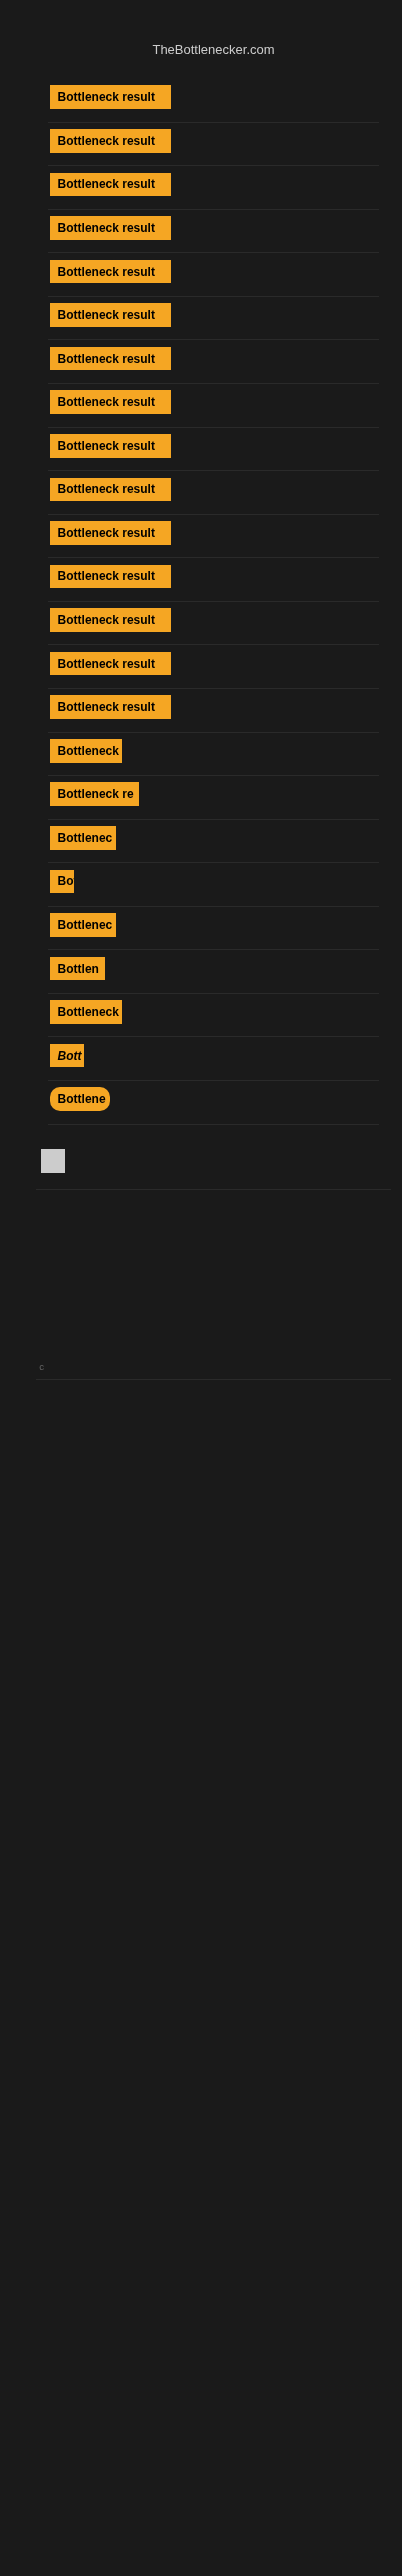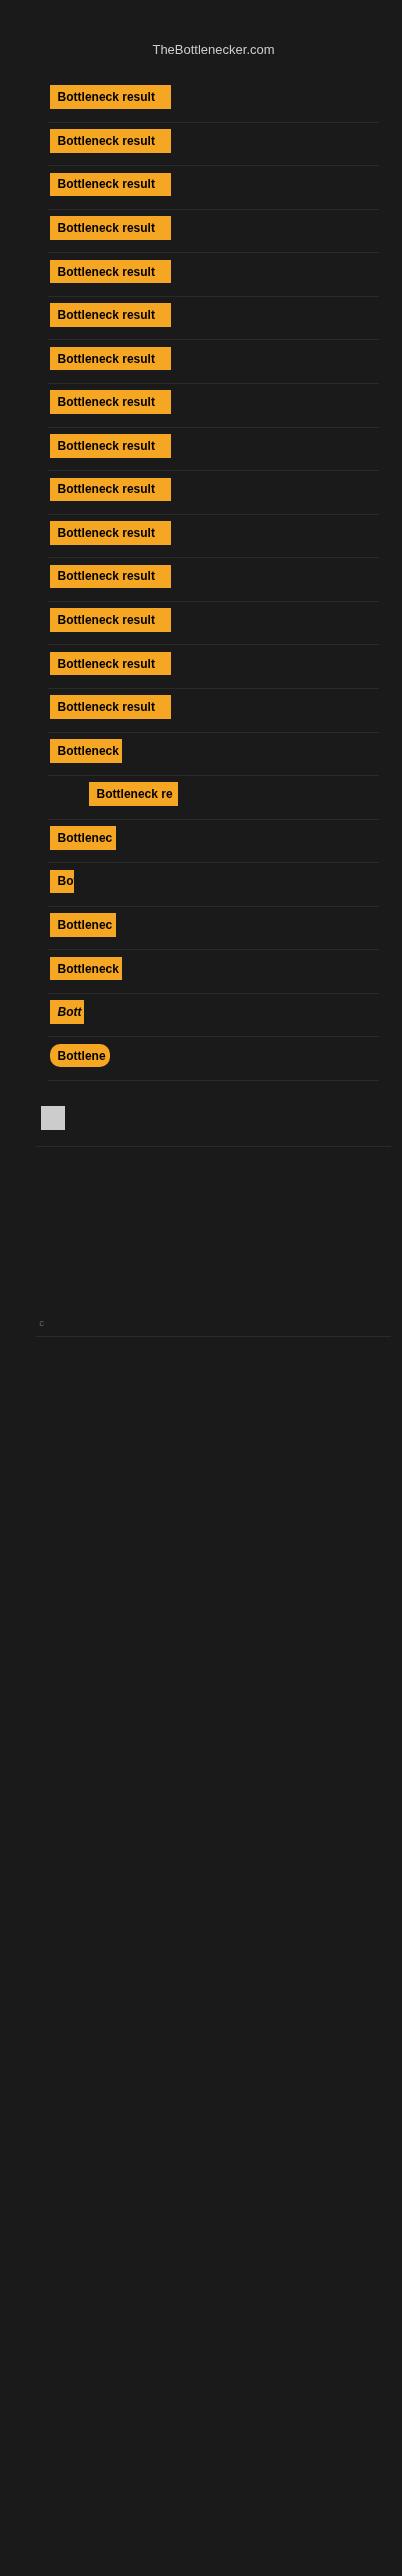--- a/index.html
+++ b/index.html
@@ -78,24 +78,25 @@
       <div class="row"><div class="bottleneck-bar" style="width: 121px; max-width: 121px;">Bottleneck result</div></div>
       <div class="row"><div class="bottleneck-bar" style="width: 121px; max-width: 121px;">Bottleneck result</div></div>
       <div class="row"><div class="bottleneck-bar" style="width: 121px; max-width: 121px;">Bottleneck result</div></div>
       <div class="row"><div class="bottleneck-bar" style="width: 121px; max-width: 121px;">Bottleneck result</div></div>
       <div class="row"><div class="bottleneck-bar" style="width: 121px; max-width: 121px;">Bottleneck result</div></div>
       <div class="row"><div class="bottleneck-bar" style="width: 121px; max-width: 121px;">Bottleneck result</div></div>
       <div class="row"><div class="bottleneck-bar" style="width: 121px; max-width: 121px;">Bottleneck result</div></div>
       <div class="row"><div class="bottleneck-bar" style="width: 121px; max-width: 121px;">Bottleneck result</div></div>
       <div class="row"><div class="bottleneck-bar" style="width: 121px; max-width: 121px;">Bottleneck result</div></div>
       <div class="row"><div class="bottleneck-bar" style="width: 72px; max-width: 72px;">Bottleneck</div></div>
-      <div class="row"><div class="bottleneck-bar" style="width: 89px; max-width: 89px; margin-left: 39px;">Bottleneck re</div></div>
+      <div class="row"><div class="bottleneck-bar" style="width: 89px; max-width: 89px;">Bottleneck re</div></div>
       <div class="row"><div class="bottleneck-bar" style="width: 66px; max-width: 66px;">Bottlenec</div></div>
       <div class="row"><div class="bottleneck-bar" style="width: 24px; max-width: 44px;">Bottle</div></div>
       <div class="row"><div class="bottleneck-bar" style="width: 66px; max-width: 66px;">Bottlenec</div></div>
+      <div class="row"><div class="bottleneck-bar" style="width: 55px; max-width: 55px;">Bottlen</div></div>
       <div class="row"><div class="bottleneck-bar" style="width: 72px; max-width: 72px;">Bottleneck</div></div>
       <div class="row"><div class="bottleneck-bar" style="width: 34px; max-width: 34px; font-style: italic;">Bott</div></div>
       <div class="row"><div class="bottleneck-bar" style="width: 60px; max-width: 60px; border-radius: 10px;">Bottlene</div></div>
     </div>
 
   <div class="row" style="padding: 9.7px 3.2px;">
     <div class="cursor-line"></div>
   </div>
 
   <div style="height: 161px;"></div>

